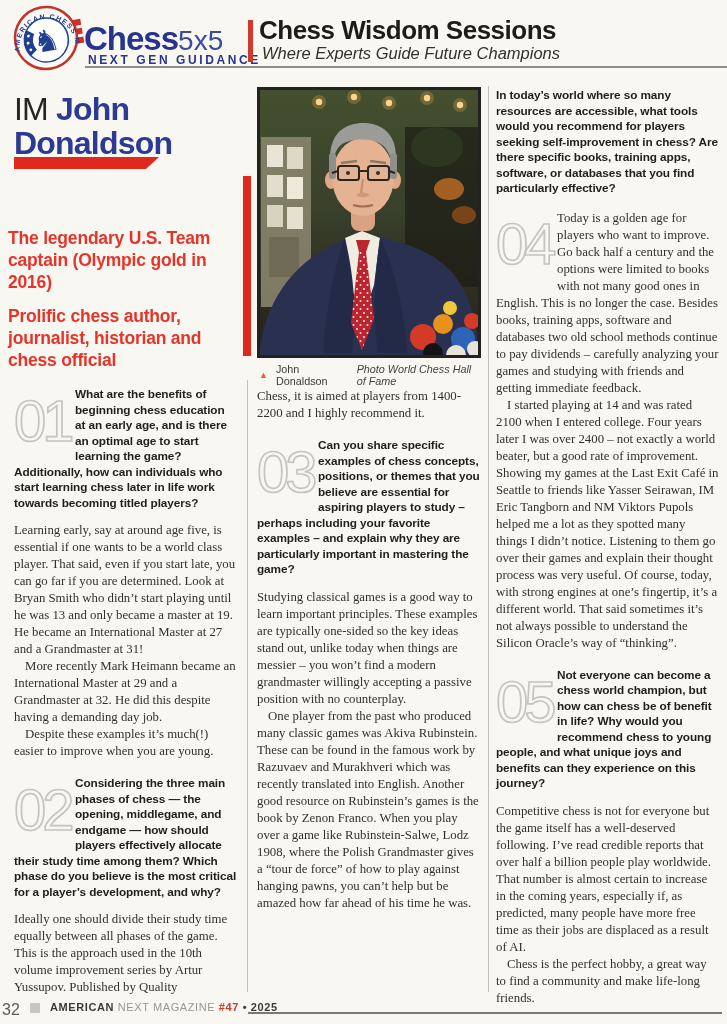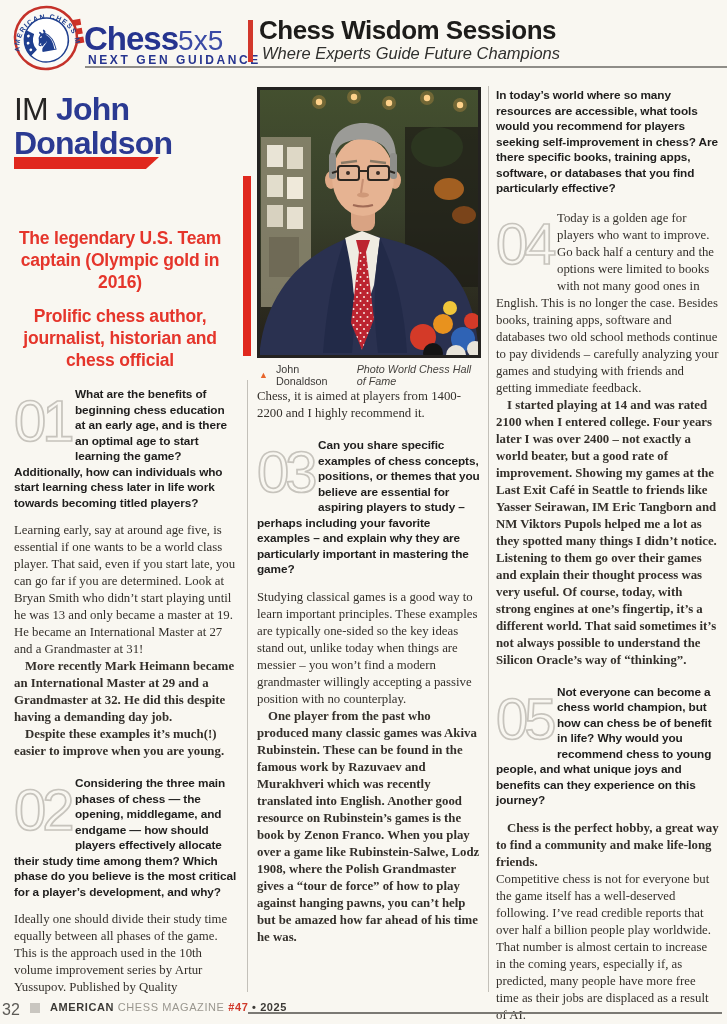--- a/index.html
+++ b/index.html
@@ -17,39 +17,39 @@
   .hdr-title{left:259px;top:15px;font-size:26px;font-weight:800;color:#1d1c1a;letter-spacing:-0.5px;}
   .hdr-sub{left:262px;top:44px;font-size:16.5px;font-style:italic;color:#30302e;}
   .hdr-line{left:85px;top:66px;width:642px;height:2px;background:#8f8d88;}
 
   
   .title{left:14px;top:92px;width:232px;font-size:32px;line-height:34px;letter-spacing:-0.8px;}
   .title-prefix{font-weight:500;color:#262524;}
   .title-name{font-weight:800;color:#2b3a92;}
   .title-bar{left:14px;top:157px;width:145px;height:12px;background:#e0281e;
              clip-path:polygon(0 0,100% 0,91% 100%,0 100%);}
-  .tagline{left:8px;width:224px;text-align:center;font-size:17.5px;font-weight:700;
+  .tagline{left:8px;width:224px;text-align:left;font-size:17.5px;font-weight:700;
            line-height:22px;color:#e5352b;letter-spacing:-0.2px;}
   .tag1{top:227px;} .tag2{top:305px;}
   .red-vbar{left:243px;top:176px;width:8px;height:180px;background:#e0281e;}
 
   
   .flow{width:224px;}
   .col-left{left:14px;top:387px;}
   .col-mid{left:257px;top:386px;}
   .col-right{left:496px;top:88px;width:223px;}
 
   .question{margin:0 0 11px 0;font-size:11.8px;font-weight:700;line-height:15.5px;
             color:#1f1e1d;letter-spacing:-0.1px;}
   .question.gap{margin-top:16px;}
   .qnum{float:left;width:52px;height:76px;margin-right:9px;font-size:58px;line-height:68px;
         font-weight:400;color:transparent;-webkit-text-stroke:1.7px #c7c4bd;letter-spacing:-4px;}
   .ans{margin:0;font-family:"Liberation Serif",serif;font-size:12.8px;line-height:17px;
        color:#34302b;}
-  .ans.ind{text-indent:11px;font-weight:bold;}
+  .ans.ind{text-indent:11px;}
   .agroup{margin-top:2px;}
 
   .sep{background:#c3c0b9;width:1px;}
   .sep1{left:247px;top:380px;height:612px;}
   .sep2{left:488px;top:86px;height:906px;}
 
   
   .photo{left:257px;top:87px;width:224px;height:271px;}
   .caption{left:259px;top:363px;width:224px;font-size:10.8px;color:#3c3a38;display:flex;align-items:center;}
   .cap-marker{color:#e8652b;font-size:9px;margin-right:8px;}
@@ -229,30 +229,30 @@
   <p class="question" style="margin-bottom:13px;">In today’s world where so many resources are accessible, what tools would you recommend for players seeking self-improvement in chess? Are there specific books, training apps, software, or databases that you find particularly effective?</p>
   <div class="agroup">
     <span class="qnum">04</span>
     <p class="ans">Today is a golden age for players who want to improve. Go back half a century and the options were limited to books with not many good ones in English. This is no longer the case. Besides books, training apps, software and databases two old school methods continue to pay dividends – carefully analyzing your games and studying with friends and getting immediate feedback.</p>
     <p class="ans ind">I started playing at 14 and was rated 2100 when I entered college. Four years later I was over 2400 – not exactly a world beater, but a good rate of improvement. Showing my games at the Last Exit Café in Seattle to friends like Yasser Seirawan, IM Eric Tangborn and NM Viktors Pupols helped me a lot as they spotted many things I didn’t notice. Listening to them go over their games and explain their thought process was very useful. Of course, today, with strong engines at one’s fingertip, it’s a different world. That said sometimes it’s not always possible to understand the Silicon Oracle’s way of “thinking”.</p>
   </div>
   <p class="question gap">
     <span class="qnum">05</span><span>Not everyone can become a chess world champion, but how can chess be of benefit in life? Why would you recommend chess to young people, and what unique joys and benefits can they experience on this journey?</span>
   </p>
   <div class="agroup">
+    <p class="ans">Competitive chess is not for everyone but the game itself has a well-deserved following. I’ve read credible reports that over half a billion people play worldwide. That number is almost certain to increase in the coming years, especially if, as predicted, many people have more free time as their jobs are displaced as a result of AI.</p>
     <p class="ans ind">Chess is the perfect hobby, a great way to find a community and make life-long friends.</p>
-    <p class="ans">Competitive chess is not for everyone but the game itself has a well-deserved following. I’ve read credible reports that over half a billion people play worldwide. That number is almost certain to increase in the coming years, especially if, as predicted, many people have more free time as their jobs are displaced as a result of AI.</p>
   </div>
 </div>
 
 <div class="abs sep sep1"></div>
 <div class="abs sep sep2"></div>
 
 <div class="abs foot-num">32</div>
 <div class="abs foot-sq"></div>
 <div class="abs foot-text">
   <span class="foot-bold">AMERICAN</span>
-  <span>CHESS MAGAZINE</span>
+  <span>NEXT MAGAZINE</span>
   <span class="foot-issue">#47</span>
   <span class="foot-year">•</span>
   <span class="foot-year">2025</span>
 </div>
 <div class="abs foot-line"></div>
 
 </body></html>

